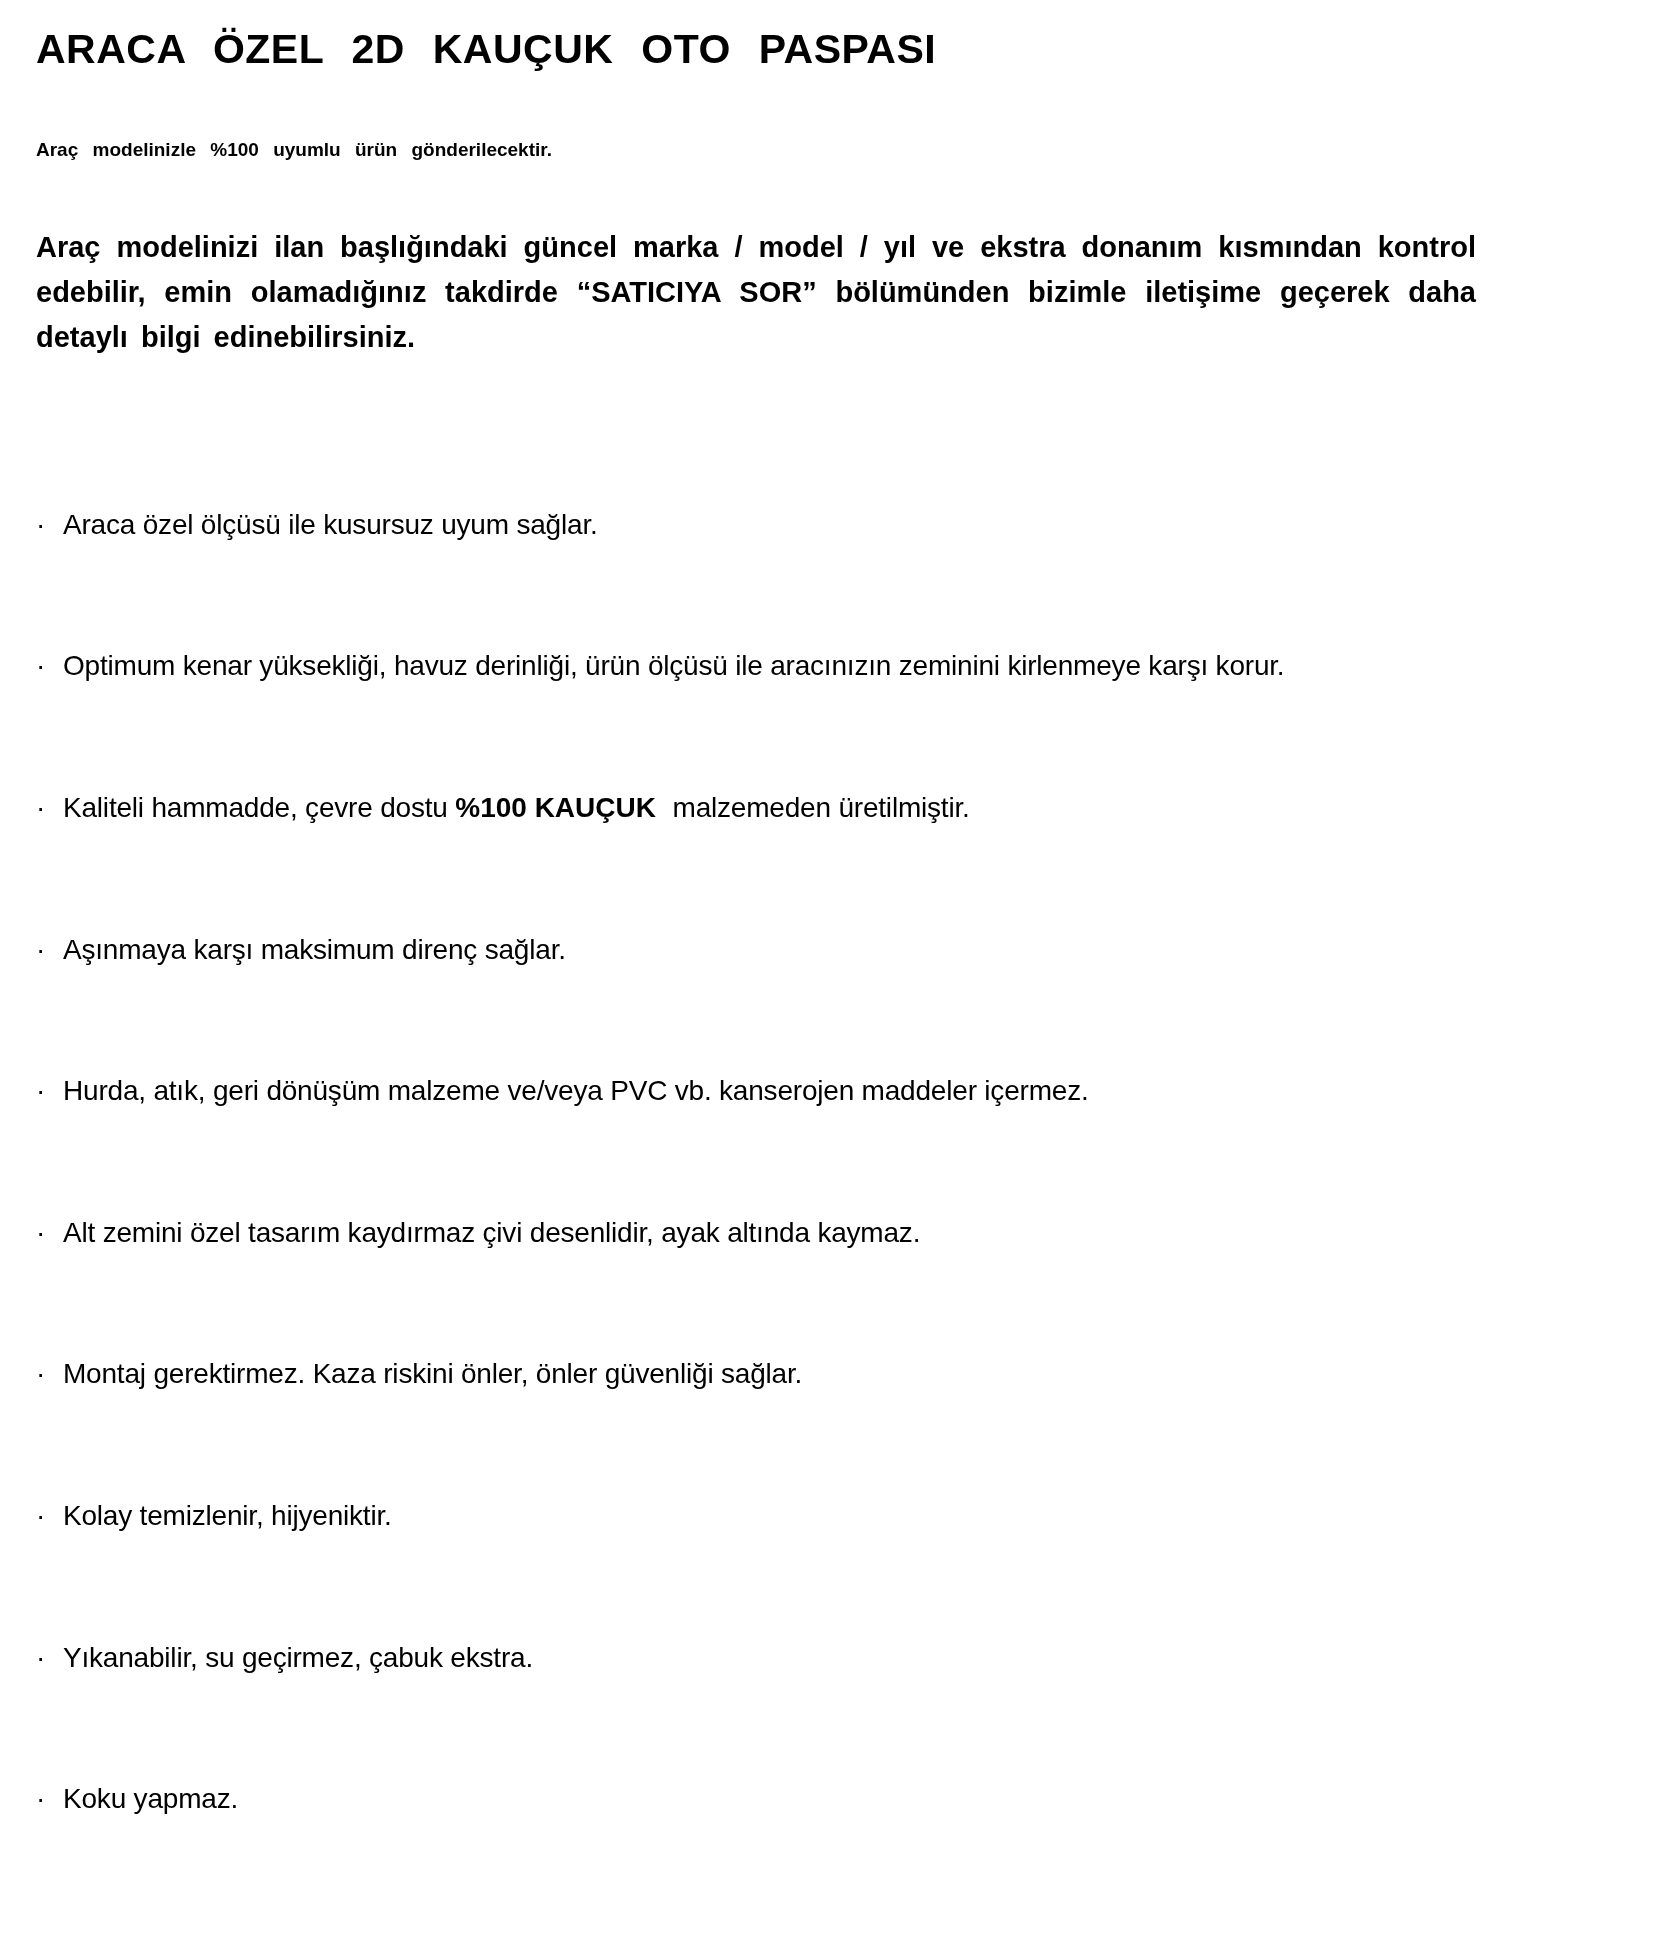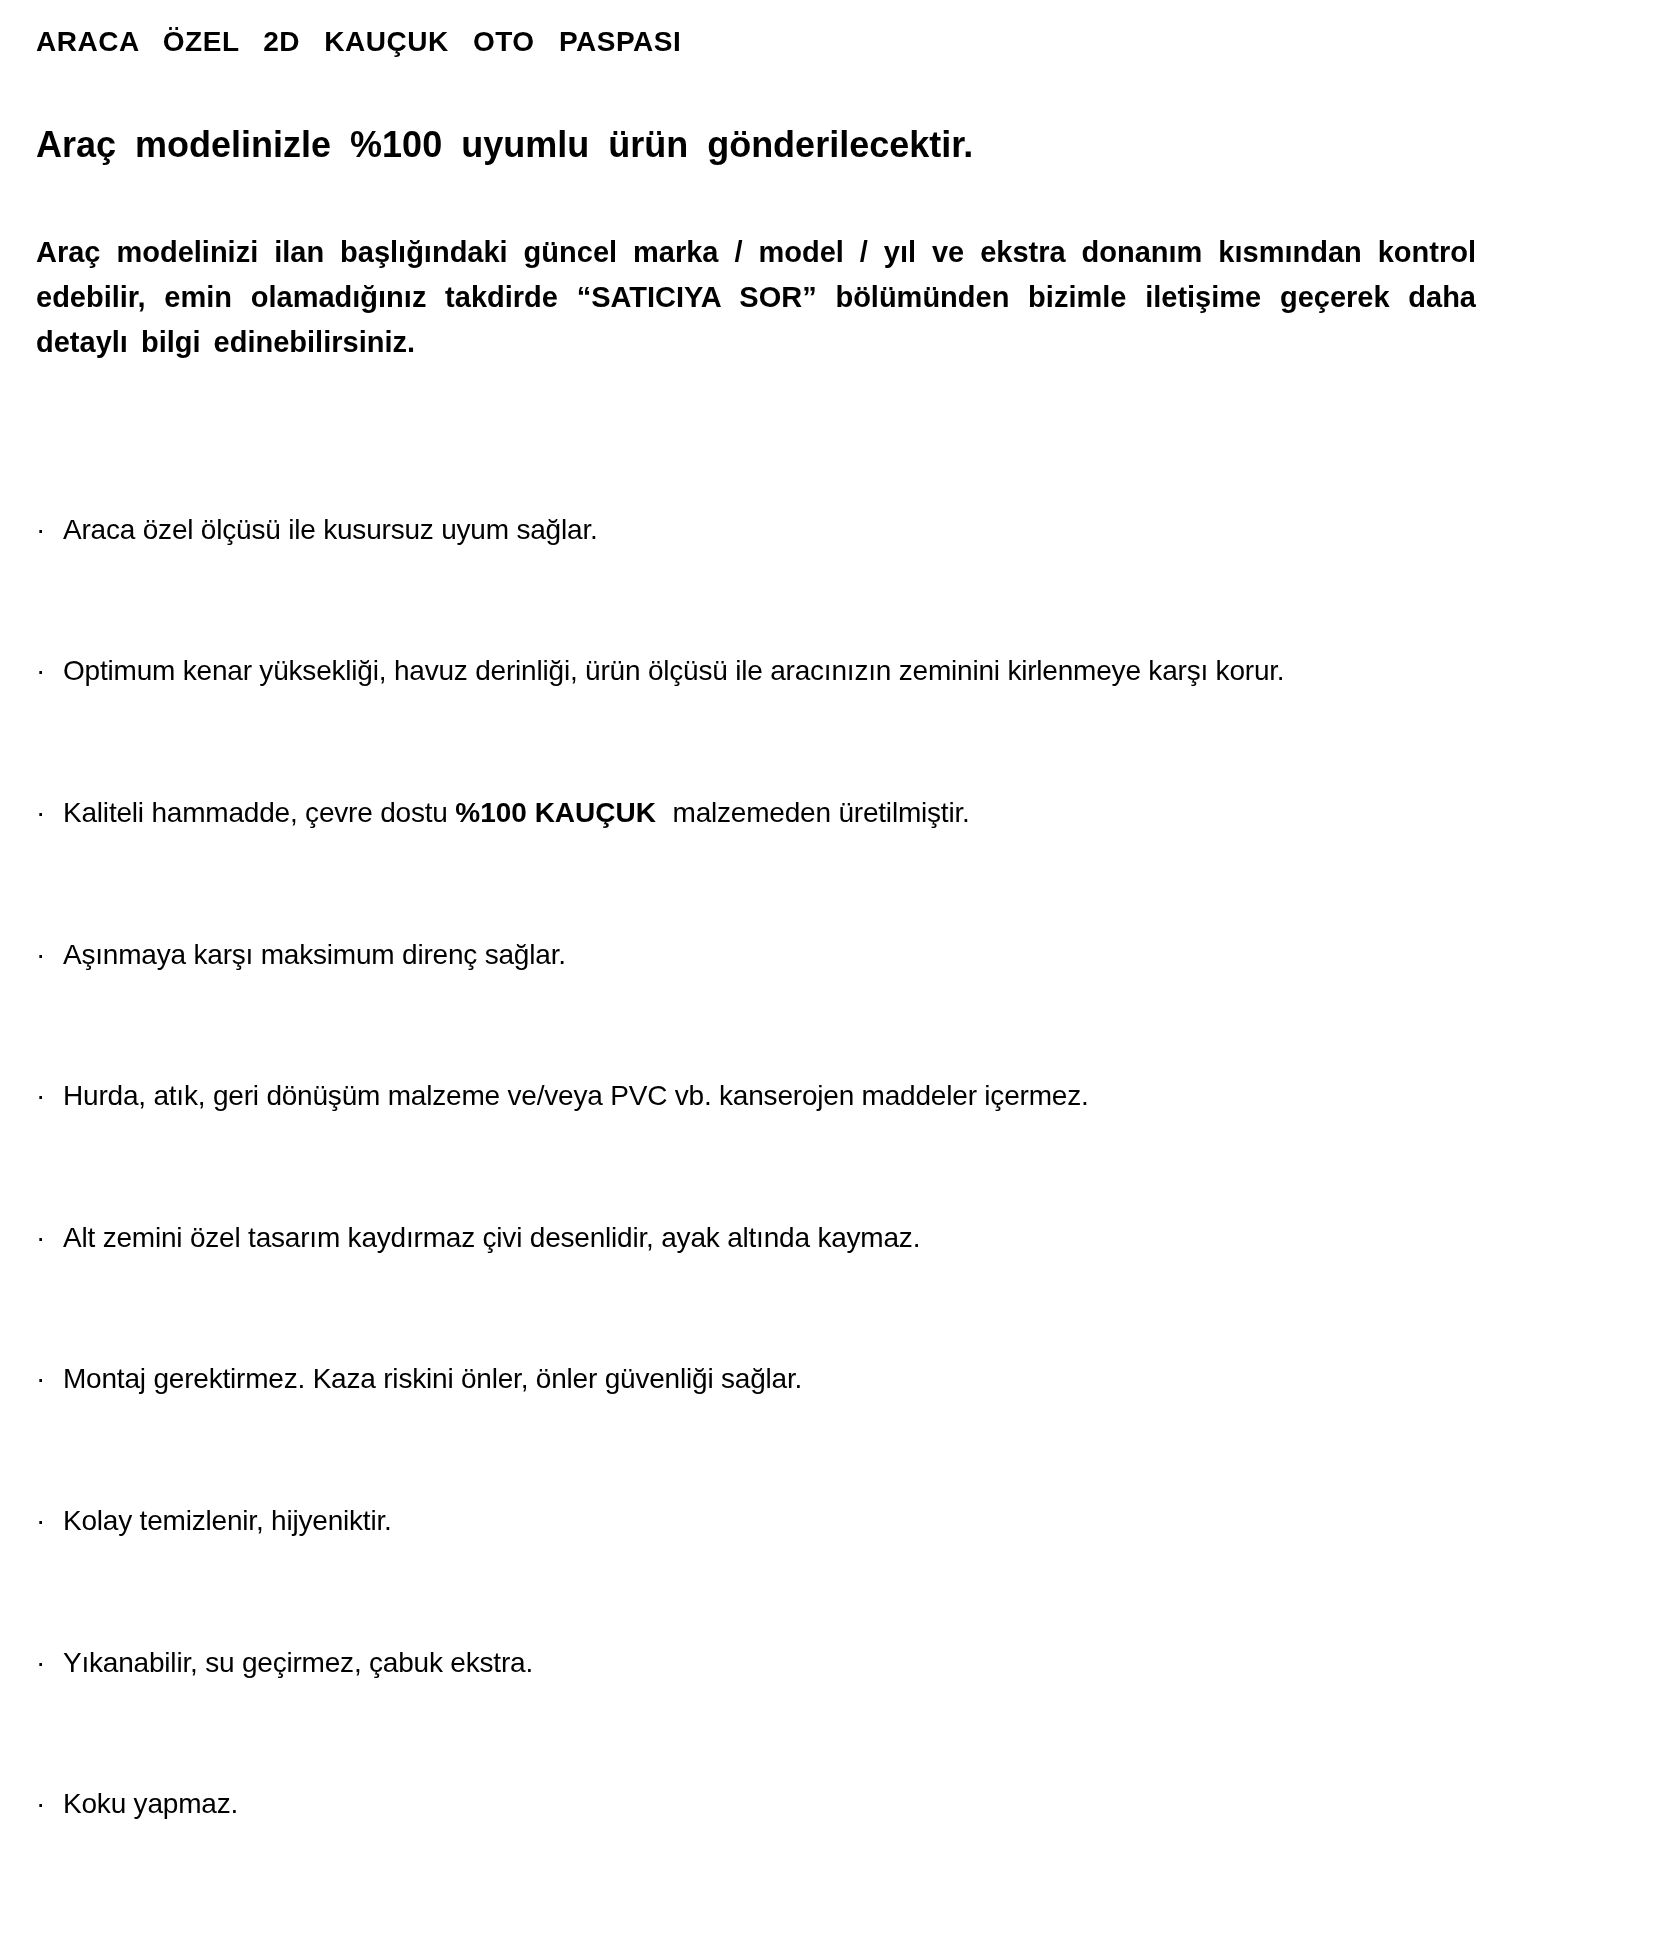--- a/index.html
+++ b/index.html
@@ -15,29 +15,29 @@
     overflow: hidden;
   }
   .page {
     box-sizing: border-box;
     width: 1654px;
     height: 1945px;
     padding: 26px 40px 0 36px;
   }
   .page-title {
     margin: 0;
-    font-size: 28px;
+    font-size: 41px;
     font-weight: bold;
     letter-spacing: 0.5px;
     word-spacing: 16px;
     white-space: nowrap;
   }
   .intro-paragraph {
     margin: 66px 0 0 0;
-    font-size: 36px;
+    font-size: 19px;
     font-weight: bold;
     word-spacing: 9px;
   }
   .note-paragraph {
     margin: 64px 0 0 0;
     max-width: 1440px;
     font-size: 29px;
     font-weight: bold;
     word-spacing: 5px;
     line-height: 1.55;

